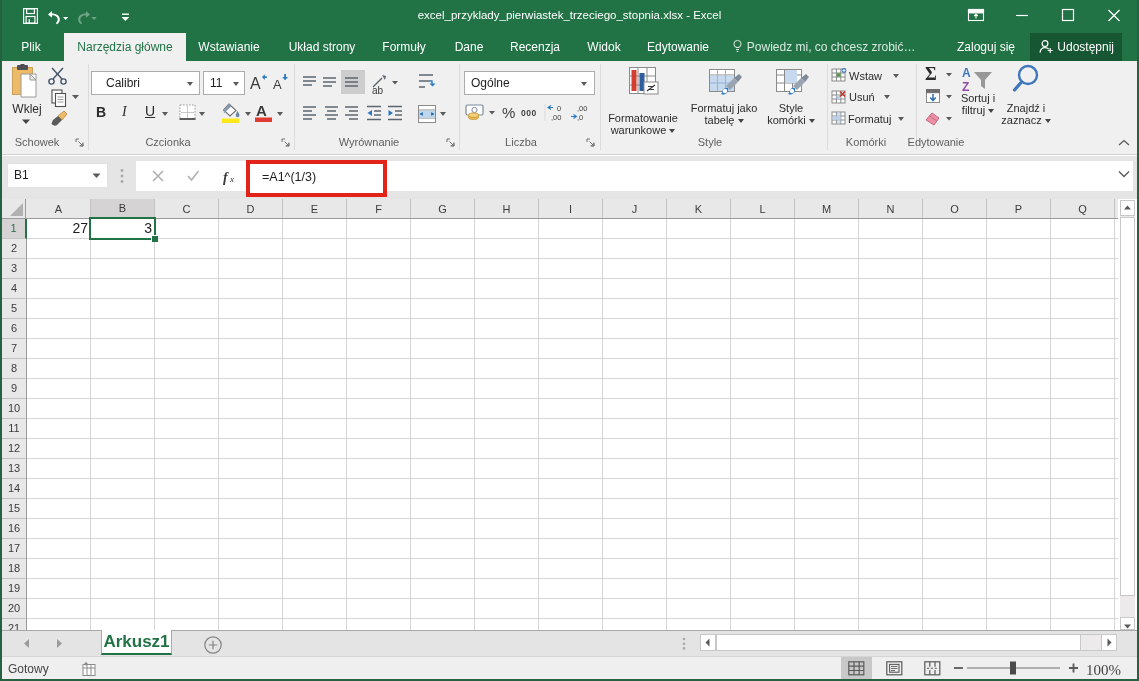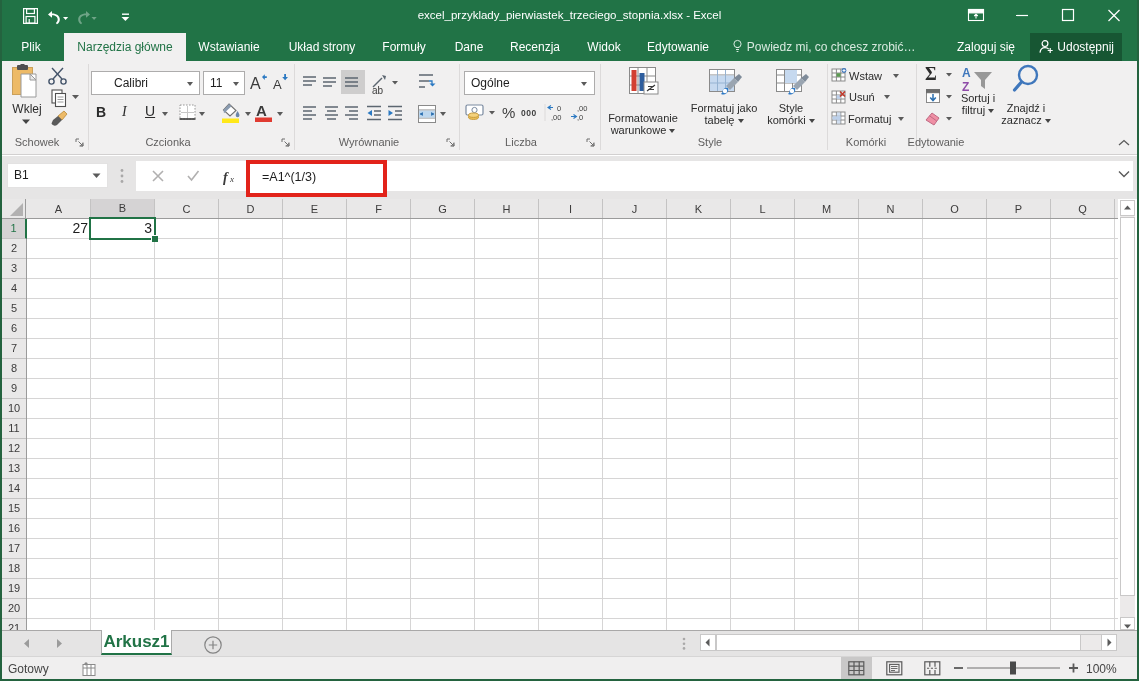--- a/index.html
+++ b/index.html
@@ -168,21 +168,21 @@
     </svg>
 <div class="glabel abs" style="left:8px; width:58px;">Schowek</div>
 <svg class="abs dlg" style="left:75px; top:138px;" width="10" height="10">
       <g stroke="#6e6e6e" fill="none">
         <path d="M1 4 v-3 h3 M3.5 3.5 l4 4 M8 4.5 v3.5 h-3.5"></path>
         <path d="M8 8 l-3 -0.5 M8 8 l-0.5 -3" stroke-width="0.8"></path>
       </g>
     </svg>
 <div class="gsep abs" style="left:88px;"></div>
 
-<div class="combo abs" style="left:91px; top:71px; width:109px; height:24px; line-height:22px; padding-left:22px;">Calibri<span class="darr" style="position:absolute; right:6px; top:10px;"></span></div>
+<div class="combo abs" style="left:91px; top:71px; width:109px; height:24px; line-height:22px; padding-left:14px;">Calibri<span class="darr" style="position:absolute; right:6px; top:10px;"></span></div>
 <div class="combo abs" style="left:203px; top:71px; width:42px; height:24px; line-height:22px; padding-left:6px;">11<span class="darr" style="position:absolute; right:5px; top:10px;"></span></div>
 <svg class="abs" style="left:247px; top:72px;" width="44" height="22" viewBox="0 0 44 22">
   <text x="3" y="17" font-size="16" fill="#3b3b3b" font-family="Liberation Sans">A</text>
   <path d="M15 4 l2.8 3 v-2 h2 v-1.8 h-2 v-2 z" fill="#2b79c2" transform="translate(0,1)"></path>
   <text x="26" y="17" font-size="13" fill="#3b3b3b" font-family="Liberation Sans">A</text>
   <path d="M37 3 v3 h2 l-2.9 3.2 -2.9 -3.2 h2 v-3 z" fill="#2b79c2" transform="translate(2,-1)"></path>
 </svg>
 <div class="abs" style="left:96px; top:104px; width:14px; height:16px; font-weight:bold; font-size:14px; color:#2b2b2b;">B</div>
 <div class="abs" style="left:122px; top:104px; width:10px; height:16px; font-style:italic; font-size:14px; font-family:'Liberation Serif',serif; color:#2b2b2b;">I</div>
 <div class="abs" style="left:145px; top:103px; width:14px; height:16px; font-size:14px; color:#2b2b2b; text-decoration:underline;">U</div>
@@ -548,18 +548,18 @@
   <rect x="0.8" y="0.8" width="15" height="13" fill="none" stroke="#5a5a5a" stroke-width="1.2"></rect>
   <path d="M5.8 0.8 v5 M11 0.8 v5 M5.8 9 v4.8 M11 9 v4.8" stroke="#5a5a5a" stroke-width="1.2"></path>
   <path d="M3 7.3 h11" stroke="#5a5a5a" stroke-width="1.1" stroke-dasharray="2.2 1.6"></path>
 </svg>
 <svg class="abs" style="left:950px; top:660px;" width="172" height="16" viewBox="0 0 172 16">
   <path d="M4 8 h9" stroke="#5a5a5a" stroke-width="1.8"></path>
   <line x1="17" y1="8" x2="110" y2="8" stroke="#9b9a9a" stroke-width="1.4"></line>
   <rect x="60" y="1.5" width="6" height="13" fill="#4a4a4a"></rect>
   <path d="M119 8 h9 M123.5 3.5 v9" stroke="#5a5a5a" stroke-width="1.8"></path>
 </svg>
-<div class="abs" style="left:1086px; top:662px; width:40px; font-size:12px; color:#444;">100%</div>
+<div class="abs" style="left:1086px; top:662px; width:40px; font-size:15px; color:#444;font-family:Liberation Serif, serif;">100%</div>
 <div id="greenbottom" class="abs"></div>
 <div class="abs" style="left:0; top:0; width:2px; height:681px; background:#24633f;"></div>
 <div class="abs" style="left:1137px; top:0; width:2px; height:681px; background:#24633f;"></div>
 
 </div>
 
 </body></html>

